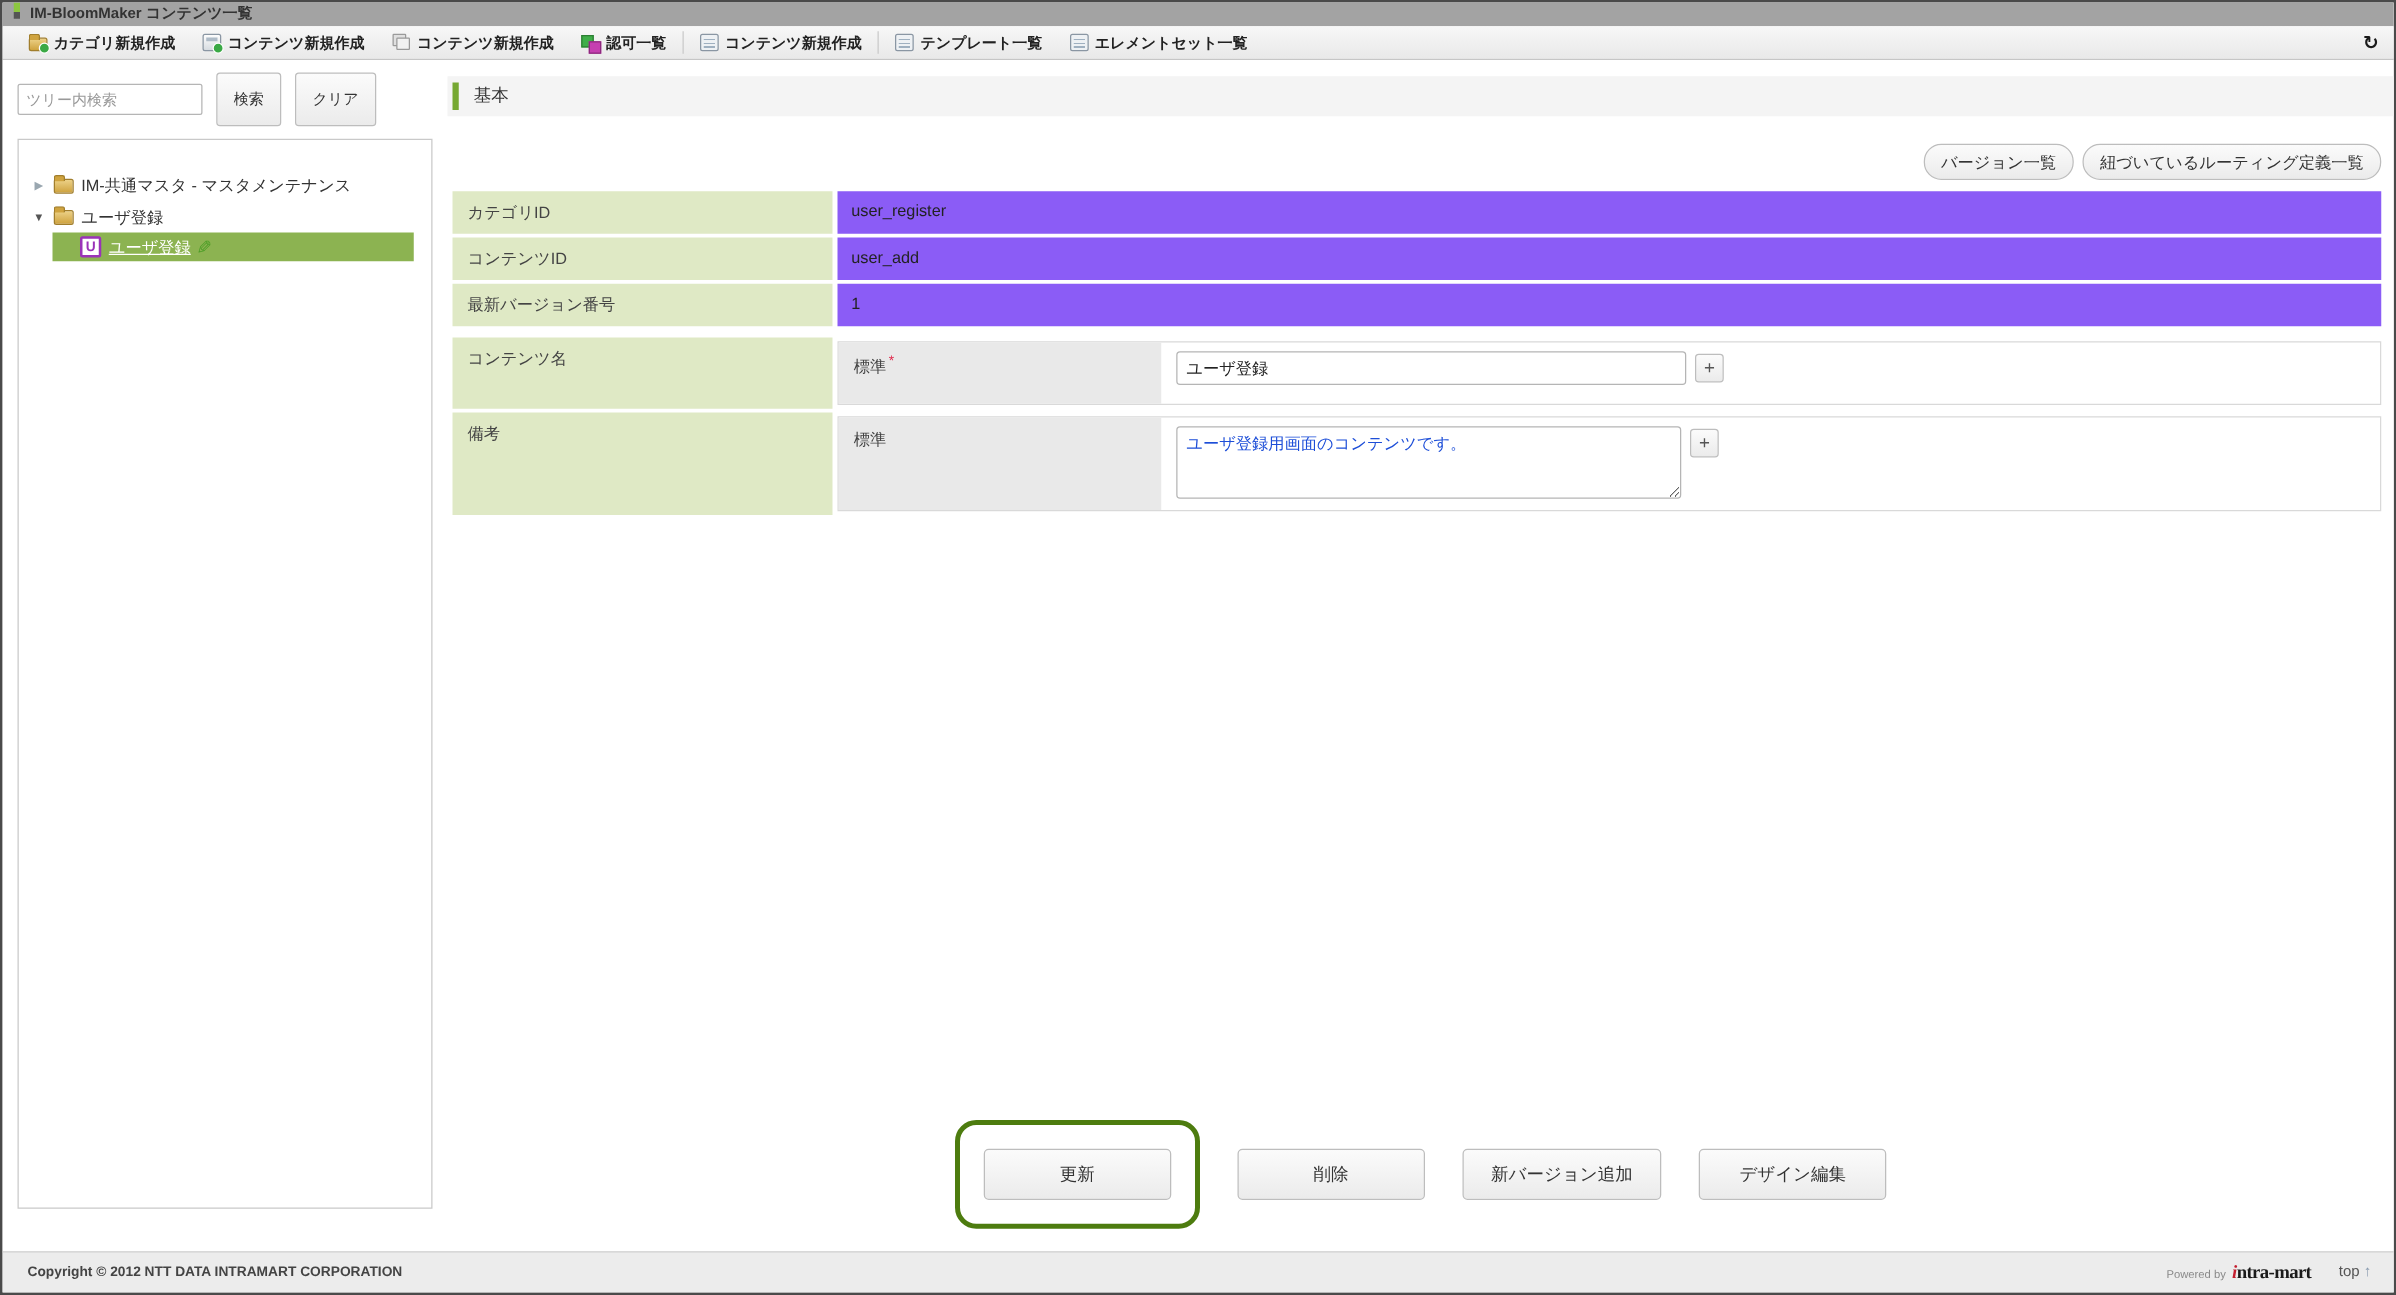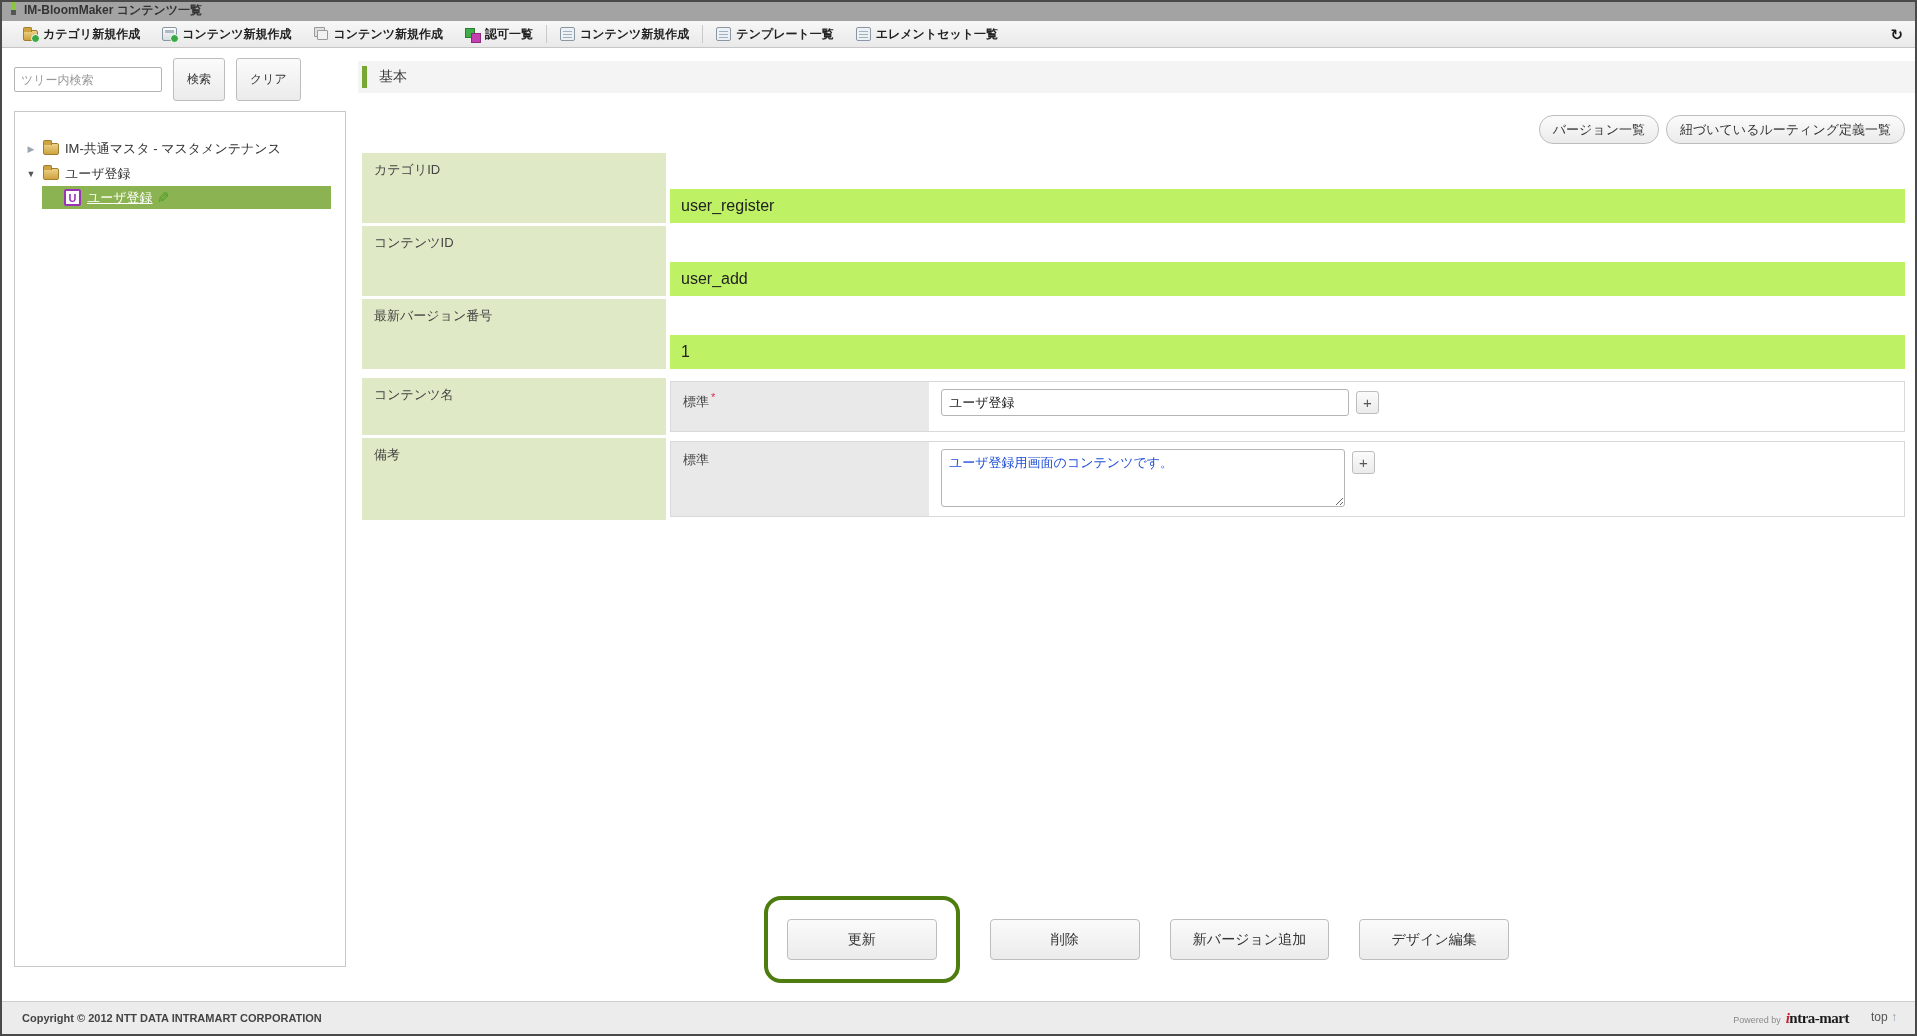--- a/index.html
+++ b/index.html
@@ -60,21 +60,21 @@
   .section-accent { width:5px; height:22px; background:#76a832; margin:0 12px 0 4px; }
   .section-title { font-size:14px; color:#333; }
   .main-body { flex:1 1 auto; position:relative; padding:0 10px 0 4px; min-height:0; }
 
   .top-actions { display:flex; justify-content:flex-end; gap:7px; margin-top:22px; }
   .btn-top { height:29px; font-size:13px; padding:0 13px; border-radius:14px; }
 
   .form { margin-top:9px; }
   .frow { display:flex; margin-bottom:3px; }
   .flabel { width:304px; flex:0 0 auto; background:#dfe9c5; padding:8px 0 8px 12px; font-size:13px; color:#444; margin-right:4px; }
-  .fvalue { flex:1 1 auto; background:#bef264; padding:8px 0 8px 11px; font-size:16px; color:#222;margin-top:36px; }
+  .fvalue { flex:1 1 auto; background:#8b5cf6; padding:8px 0 8px 11px; font-size:13px; color:#222; }
   .frow-tall { margin-top:9px; }
   .fnest-wrap { flex:1 1 auto; padding:3px 0; }
   .fnest { border:1px solid #d9d9d9; background:#fff; display:flex; height:100%; }
   .fsub { width:258px; flex:0 0 auto; background:#e9e9e9; padding:9px 0 0 12px; font-size:13px; color:#444; }
   .req { color:#e02b4e; font-size:11px; vertical-align:super; margin-left:2px; }
   .fctrl { flex:1 1 auto; display:flex; align-items:flex-start; padding:7px 0 0 12px; gap:7px; }
   .text-input { width:408px; height:27px; border:1px solid #b5b5b5; border-radius:3px; padding:0 7px; font-size:13px; color:#222; font-family:inherit; }
   .text-area { width:404px; height:58px; border:1px solid #b5b5b5; border-radius:3px; padding:4px 7px; font-size:13px; color:#1d4ed8; font-family:inherit; resize:both; }
   .plus-btn { width:23px; height:23px; font-size:15px; line-height:1; color:#555; margin-top:2px; }
 

